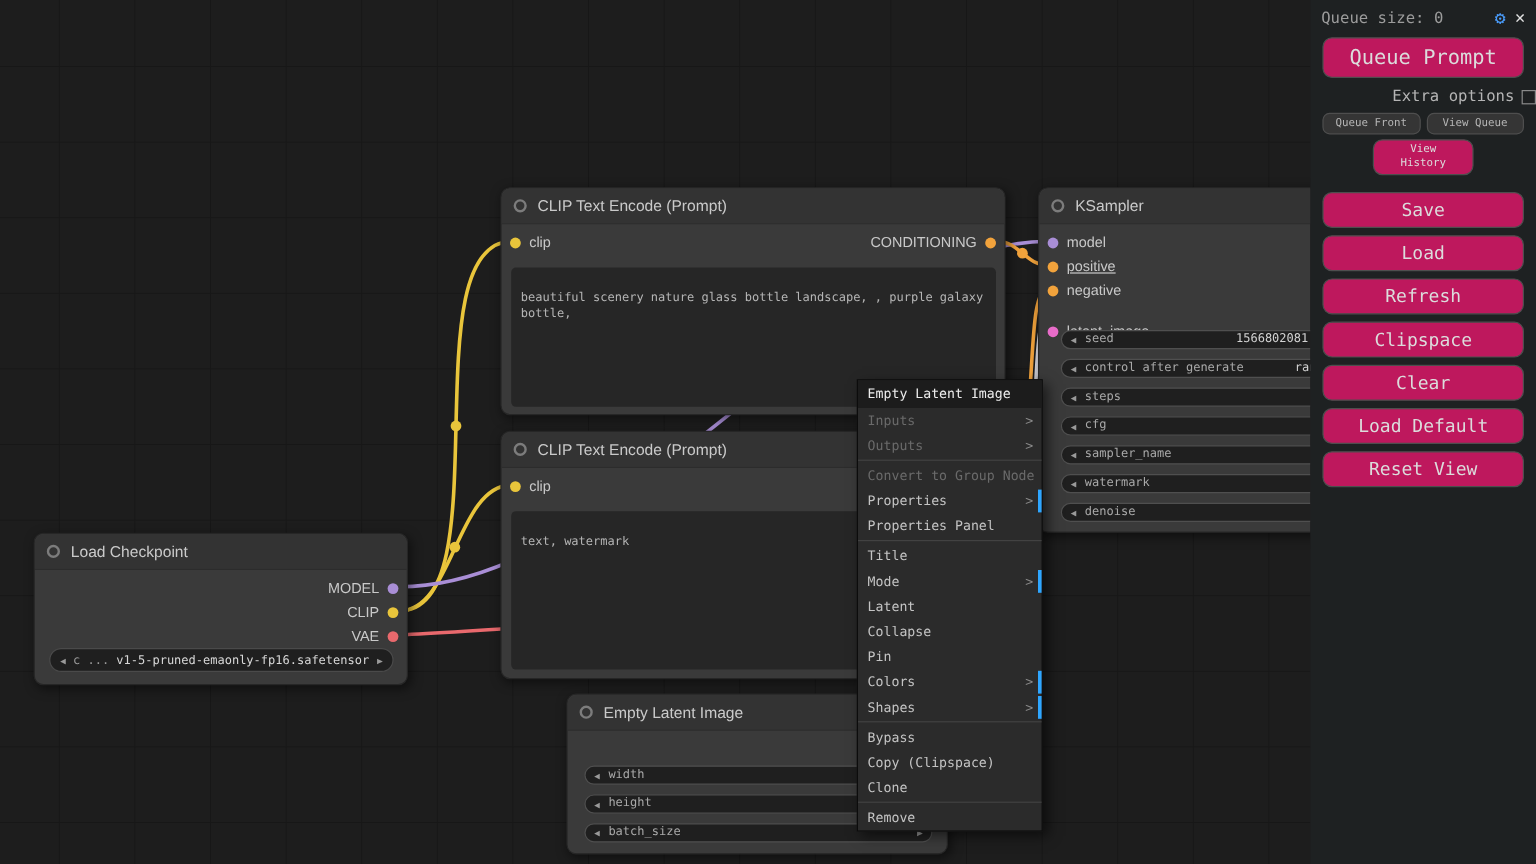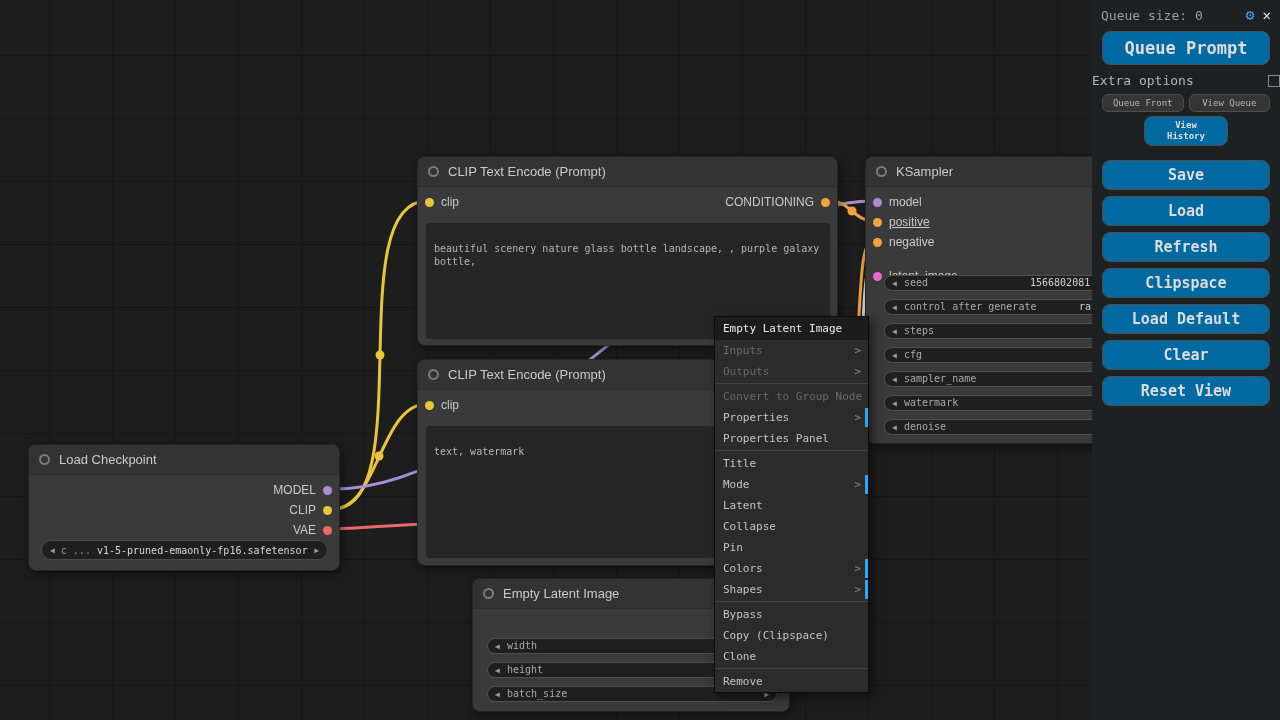--- a/index.html
+++ b/index.html
@@ -58,24 +58,24 @@
   .ctx-sep { height:2px; margin:1px 0; border-top:1px solid #424242; }
 
   
   #sidebar { position:absolute; right:0; top:0; width:188px; height:720px; z-index:10;
     background:#1e2122; color:#bbb; }
   .sb-top { display:flex; align-items:center; gap:8px; padding:7px 9px 4px 9px;
     font-size:13px; color:#9c9c9c; }
   .sb-top .grow { flex:1; }
   #gear { font-size:15px; line-height:15px; cursor:pointer; }
   #close-x { color:#e2e2e2; font-size:14px; cursor:pointer; }
-  .sb-btn { background:#0369a1; border:1px solid #4e4e4e; border-radius:8px; color:#dcdcdc;
-    text-align:center; cursor:pointer;font-weight:bold; }
+  .sb-btn { background:#be185d; border:1px solid #4e4e4e; border-radius:8px; color:#dcdcdc;
+    text-align:center; cursor:pointer; }
   #queue-prompt { margin:4px 10px 8px 10px; font-size:17px; padding:6px 0; }
-  .sb-extra { display:flex; align-items:center; justify-content:space-between; gap:6px;
+  .sb-extra { display:flex; align-items:center; justify-content:flex-end; gap:6px;
     font-size:13px; color:#b5b5b5; margin:2px 0 6px 0; }
   .cb { width:12px; height:12px; border:1px solid #8a8a8a; background:#1d1f20; cursor:pointer; }
   .sb-small-row { display:flex; gap:5px; margin:0 10px 4px 10px; }
   .sb-small { flex:1; font-size:9px; padding:3px 0; border-radius:6px; color:#b5b5b5;
     background:#353535; border:1px solid #4e4e4e; text-align:center; cursor:pointer; }
   #view-history { width:84px; margin:0 auto 14px auto; font-size:9px; padding:3px 14px;
     line-height:11px; }
   .sb-action { margin:0 10px 6px 10px; font-size:15px; padding:5px 0; }
 </style>
 </head>
@@ -275,17 +275,17 @@
   <div class="sb-small-row">
     <div class="sb-small">Queue Front</div>
     <div class="sb-small">View Queue</div>
   </div>
   <div class="sb-btn" id="view-history">View History</div>
   <div id="sb-actions">
       <div class="sb-btn sb-action">Save</div>
       <div class="sb-btn sb-action">Load</div>
       <div class="sb-btn sb-action">Refresh</div>
       <div class="sb-btn sb-action">Clipspace</div>
+      <div class="sb-btn sb-action">Clear</div>
       <div class="sb-btn sb-action">Load Default</div>
-      <div class="sb-btn sb-action">Clear</div>
       <div class="sb-btn sb-action">Reset View</div>
     </div>
 </div>
 
 </body></html>

